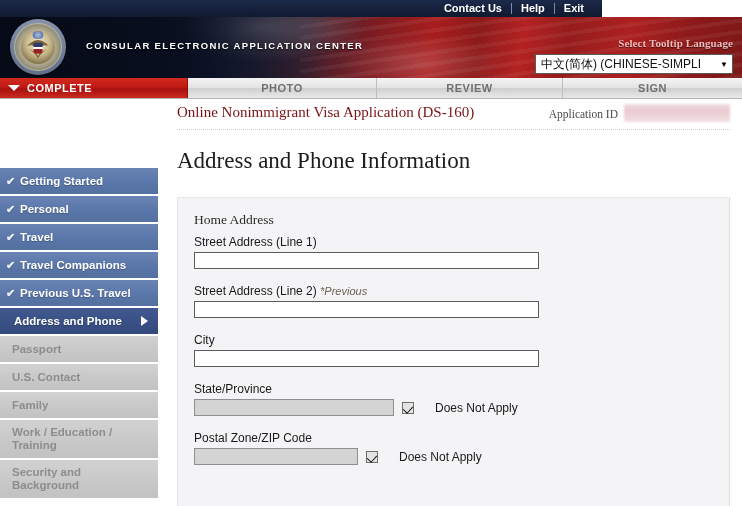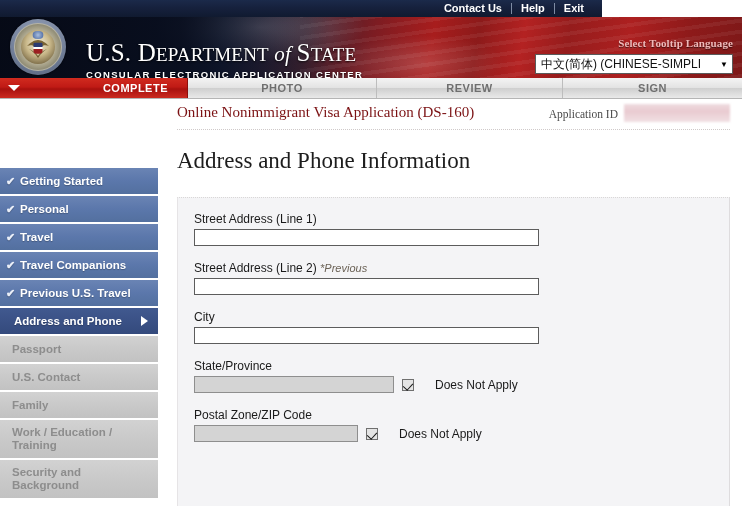--- a/index.html
+++ b/index.html
@@ -218,21 +218,21 @@
     width: 27px;
     display: flex; align-items: center; justify-content: center;
   }
   .tab-caret i {
     display: block;
     width: 0; height: 0;
     border-left: 6px solid transparent;
     border-right: 6px solid transparent;
     border-top: 6px solid #ffffff;
   }
-  .tab.active .tab-label { flex: 1; text-align: right; padding-right: 19px;}
+  .tab.active .tab-label { flex: 1; text-align: left; padding-right: 19px;}
 
   
   .subheader {
     position: absolute; left: 177px; top: 102px;
     width: 553px; height: 28px;
     border-bottom: 1px dotted #cfc9c9;
   }
   .form-title {
     position: absolute; left: 0; top: 2px;
     font-family: "Liberation Serif", serif;
@@ -406,21 +406,20 @@
       <div class="seal-inner"></div>
       <svg class="seal-eagle" viewBox="0 0 26 22">
         <path d="M13 3 C9 3 5 6 2 9 C5 8 8 8 10 10 L13 10 L16 10 C18 8 21 8 24 9 C21 6 17 3 13 3 Z" fill="#7a6434"></path>
         <path d="M4 12 C7 13 10 15 13 19 C16 15 19 13 22 12 C19 14 16 16 13 21 C10 16 7 14 4 12 Z" fill="#6c5a2f"></path>
       </svg>
       <div class="seal-shield"></div>
       <div class="seal-stars"></div>
     </div>
 
     <div class="banner-title-wrap">
-      <div class="dept-title"><span>U.S. </span><span>D</span><span class="small-caps">EPARTMENT</span><span class="of-ital"> of </span><span>S</span><span class="small-caps">TATE</span></div>
       <div class="dept-sub">CONSULAR ELECTRONIC APPLICATION CENTER</div>
     </div>
 
     <div class="tooltip-lang-label">Select Tooltip Language</div>
     <div class="lang-select">
       <span class="lang-select-text">中文(简体)  (CHINESE-SIMPLI</span>
       <span class="lang-arrow">▼</span>
     </div>
   </div>
 
@@ -490,20 +489,21 @@
     </div>
     <div class="side-item disabled two-line">
       <span class="side-label">Security and
 Background</span>
     </div>
   </div>
 
   <div class="panel">
     <div class="panel-inner">
 
+      <div class="group-title">Home Address</div>
 
       <div class="field">
         <div class="field-label">Street Address (Line 1)</div>
         <input class="txt wide" type="text" value="" style="">
       </div>
 
       <div class="field">
         <div class="field-label"><span>Street Address (Line 2)</span>
           <span class="optional">*Previous</span>
         </div>

